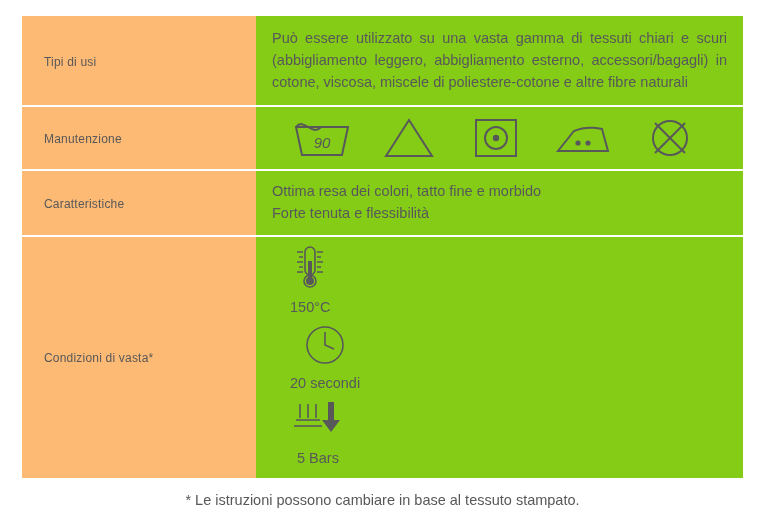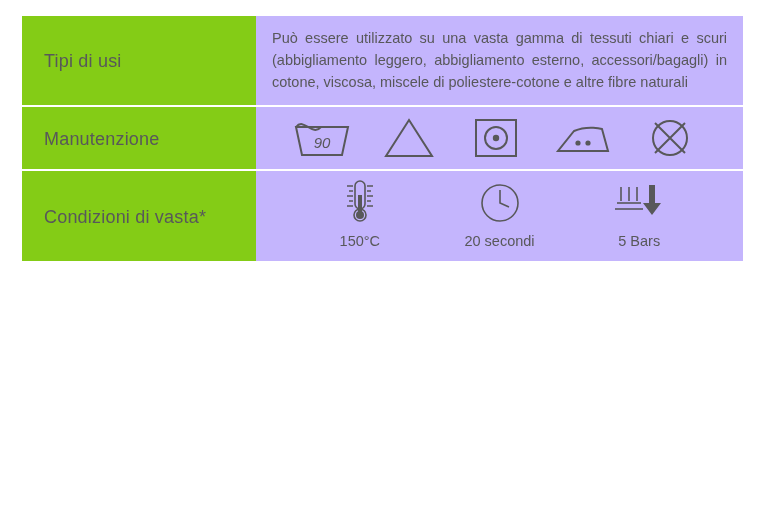--- a/index.html
+++ b/index.html
@@ -25,28 +25,28 @@
     width: 721px;
     border-collapse: collapse;
     table-layout: fixed;
   }
   table.spec td {
     vertical-align: middle;
     border-bottom: 2px solid #ffffff;
   }
   .lbl {
     width: 212px;
-    background: #84cc16;
-    color: #58585a;
-    font-size: 18px;
+    background: #fdba74;
+    color: #58585a;
+    font-size: 12px;
     padding: 10px 0 8px 22px;
     letter-spacing: 0.2px;
   }
   .val {
-    background: #c4b5fd;
+    background: #84cc16;
     color: #58585a;
     font-size: 14.5px;
     padding: 10px 16px 10px 16px;
     line-height: 1.5;
   }
   .val.justify {
     text-align: justify;
     text-align-last: left;
   }
   .row-uses .val { padding-top: 12px; padding-bottom: 12px; }
@@ -67,20 +67,21 @@
     align-items: center;
     justify-content: center;
   }
 
   
   .lay-grid {
     display: flex;
     align-items: flex-start;
     justify-content: space-between;
     padding: 0 18px;
+    flex-direction: column;
   }
   .lay-item {
     flex: 1 1 0;
     display: flex;
     flex-direction: column;
     align-items: center;
     justify-content: flex-end;
   }
   .lay-item .glyph {
     height: 48px;
@@ -164,20 +165,27 @@
               <svg width="50" height="46" viewBox="0 0 50 46" aria-hidden="true">
                 <circle class="ln" cx="25" cy="23" r="17"></circle>
                 <path class="ln" d="M10 8 L40 38 M40 8 L10 38"></path>
               </svg>
             </div>
 
           </div>
         </td>
       </tr>
 
+      <tr class="row-features">
+        <td class="lbl">Caratteristiche</td>
+        <td class="val">
+          <div>Ottima resa dei colori, tatto fine e morbido</div>
+          <div>Forte tenuta e flessibilità</div>
+        </td>
+      </tr>
 
       <tr class="row-lay">
         <td class="lbl">Condizioni di vasta*</td>
         <td class="val">
           <div class="lay-grid">
 
             <div class="lay-item">
               <div class="glyph">
                 <svg width="40" height="48" viewBox="0 0 40 48" aria-hidden="true">
                   <rect class="ln-thin" x="15" y="4" width="10" height="28" rx="5"></rect>
@@ -213,14 +221,15 @@
               <div class="cap">5 Bars</div>
             </div>
 
           </div>
         </td>
       </tr>
 
     </tbody>
   </table>
 
+  <div class="footnote">* Le istruzioni possono cambiare in base al tessuto stampato.</div>
 
 </div>
 
 </body></html>

